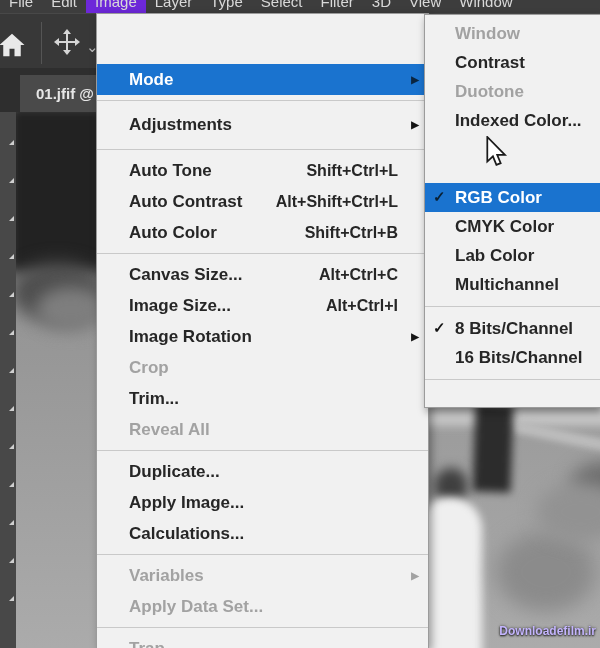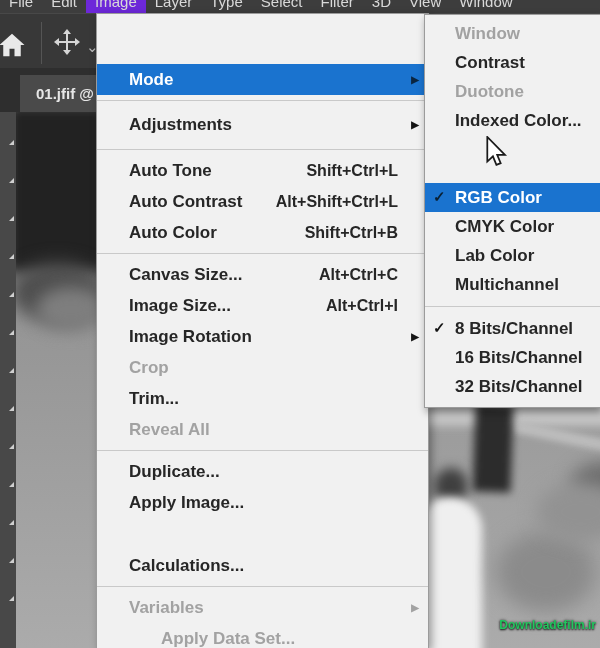--- a/index.html
+++ b/index.html
@@ -67,22 +67,22 @@
   .p4{left:398px;top:288px;width:200px;height:26px;background:#c6c6c6;filter:blur(5px);}
   .p5{left:458px;top:292px;width:38px;height:88px;background:#2c2c2c;filter:blur(4px);transform:rotate(2deg);}
   .p6{left:500px;top:322px;width:125px;height:12px;background:#bdbdbd;filter:blur(3px);transform:rotate(12deg);}
   .p7{left:555px;top:350px;width:75px;height:42px;background:#6a6a6a;border-radius:50%;filter:blur(9px);}
   .p8{left:402px;top:385px;width:64px;height:170px;background:#efefef;border-radius:40px 40px 0 0;filter:blur(4px);}
   .p9{left:418px;top:356px;width:34px;height:36px;background:#3f3f3f;border-radius:50%;filter:blur(6px);}
   .p10{left:480px;top:420px;width:100px;height:80px;background:#8b8b8b;border-radius:50%;filter:blur(10px);}
   .p11{left:520px;top:370px;width:90px;height:60px;background:#929292;border-radius:50%;filter:blur(9px);}
 
   .watermark{
-    position:absolute;right:4px;bottom:16px;z-index:3;
-    color:#22c55e;font-size:12px;font-weight:bold;
+    position:absolute;right:4px;bottom:10px;z-index:3;
+    color:#c4b5fd;font-size:12px;font-weight:bold;
     text-shadow:0 1px 2px rgba(0,0,0,.85),0 0 3px rgba(0,0,0,.6);
   }
 
   
   .menu-panel{
     position:absolute;left:96px;top:13px;width:333px;height:635px;
     background:#f1f1f1;border:1px solid #9b9b9b;border-bottom:none;
     box-shadow:3px 3px 8px rgba(0,0,0,.35);
     z-index:10;box-sizing:border-box;padding-top:2px;overflow:hidden;
   }
@@ -256,29 +256,29 @@
     <div class="mi disabled" style="height: 31px;">
       <span class="lbl">Reveal All</span>
     </div>
     <div class="sep"></div>
     <div class="mi" style="height: 31px;">
       <span class="lbl">Duplicate...</span>
     </div>
     <div class="mi" style="height: 31px;">
       <span class="lbl">Apply Image...</span>
     </div>
-    <div class="mi" style="height: 31px; margin-top: 32px;">
+    <div class="mi" style="height: 31px;">
       <span class="lbl">Calculations...</span>
     </div>
     <div class="sep"></div>
     <div class="mi disabled" style="height: 31px;">
       <span class="lbl">Variables</span>
       <span class="arr">▶</span>
     </div>
-    <div class="mi disabled" style="height: 31px; margin-left: 32px;">
+    <div class="mi disabled" style="height: 31px;">
       <span class="lbl">Apply Data Set...</span>
     </div>
     <div class="sep"></div>
     <div class="mi disabled" style="height: 32px;">
       <span class="lbl">Trap...</span>
     </div>
     <div class="sep"></div>
     <div class="mi" style="height: 44px;">
       <span class="lbl">Analysis</span>
       <span class="arr">▶</span>
@@ -311,23 +311,20 @@
     <div class="mi" style="height: 29px;">
       <span class="lbl">Multichannel</span>
     </div>
     <div class="sep"></div>
     <div class="mi" style="height: 29px;">
       <span class="check">✓</span>
       <span class="lbl">8 Bits/Channel</span>
     </div>
     <div class="mi" style="height: 29px;">
       <span class="lbl">16 Bits/Channel</span>
-    </div>
-    <div class="mi" style="height: 29px;">
-      <span class="lbl">32 Bits/Channel</span>
     </div>
     <div class="sep"></div>
   </div>
 
 <div class="cursor">
   <svg width="22" height="32" viewBox="0 0 11 16.5">
     <path d="M0.5,0.5 L0.5,13.2 L3.4,10.5 L5.2,14.9 L7.4,14 L5.6,9.7 L9.6,9.7 Z" fill="#ffffff" stroke="#1a1a1a" stroke-width="0.9"></path>
   </svg>
 </div>
 

